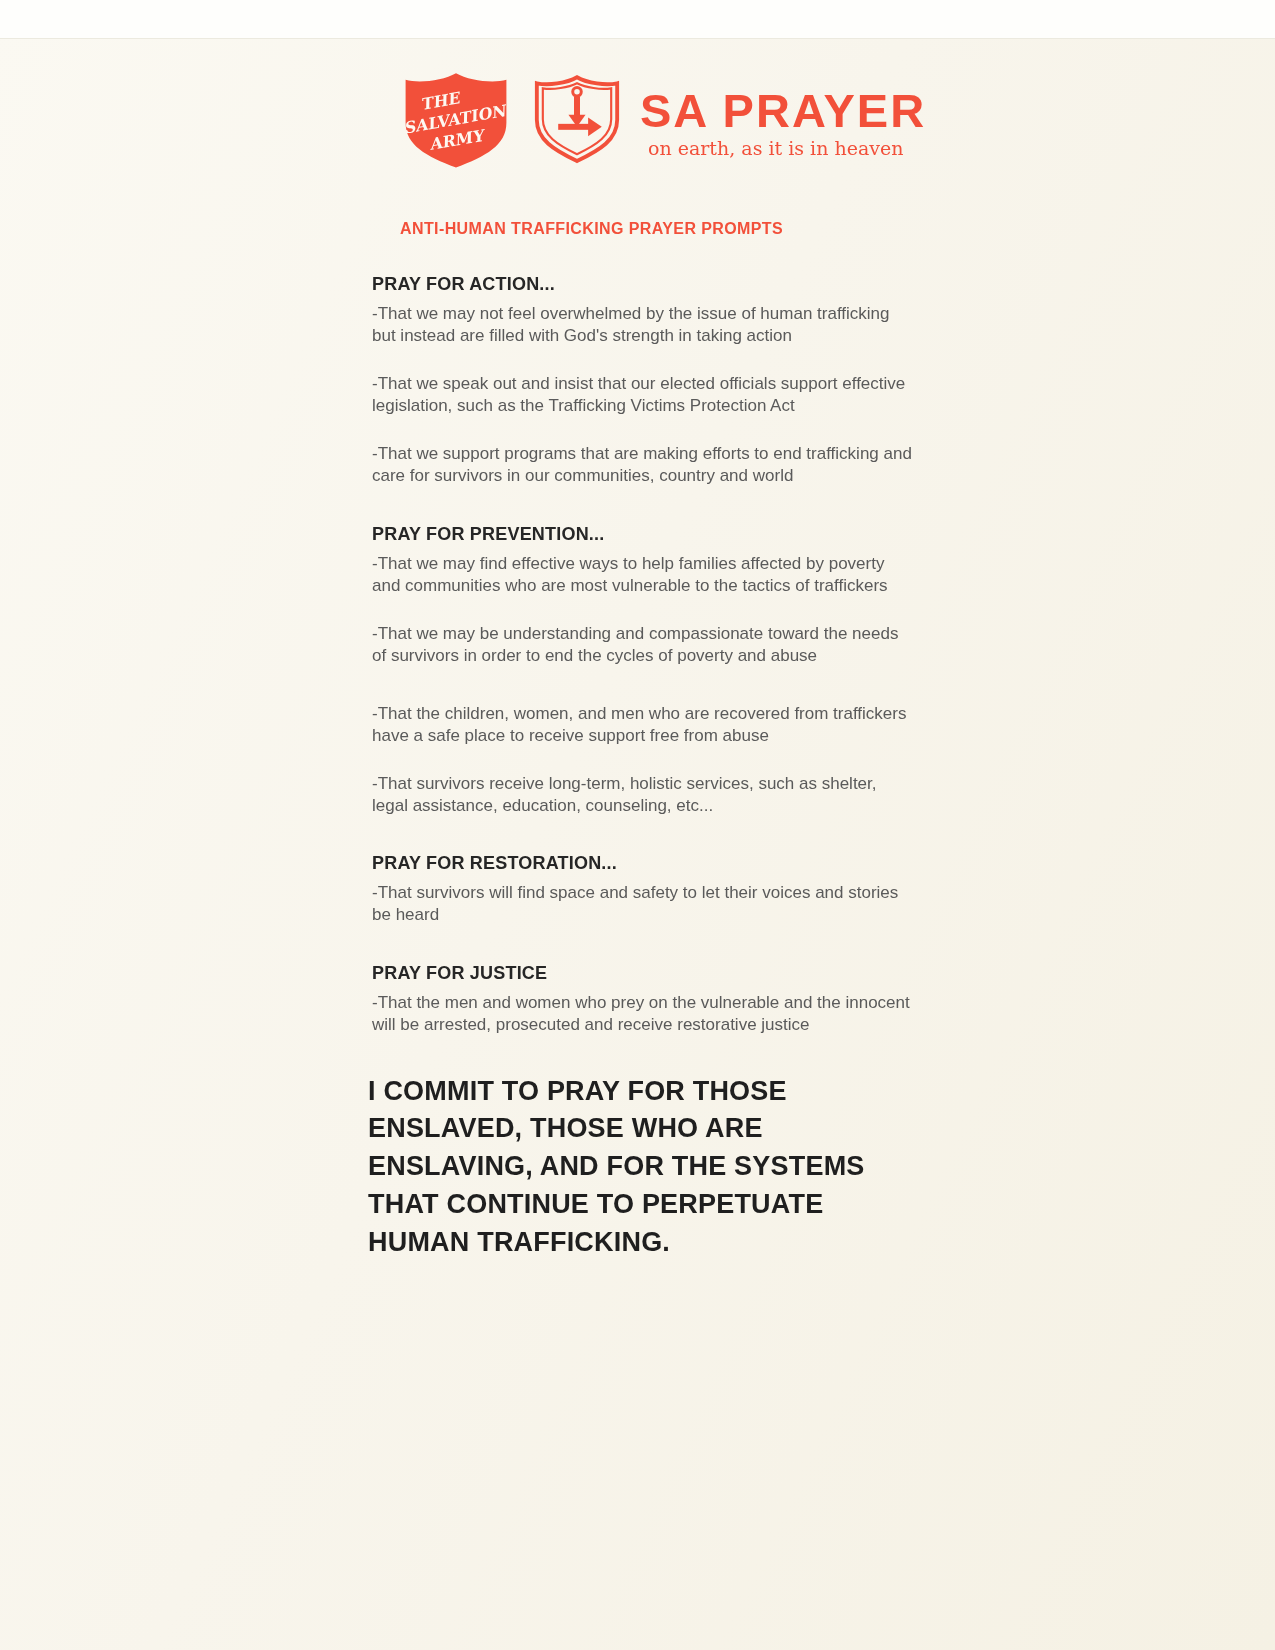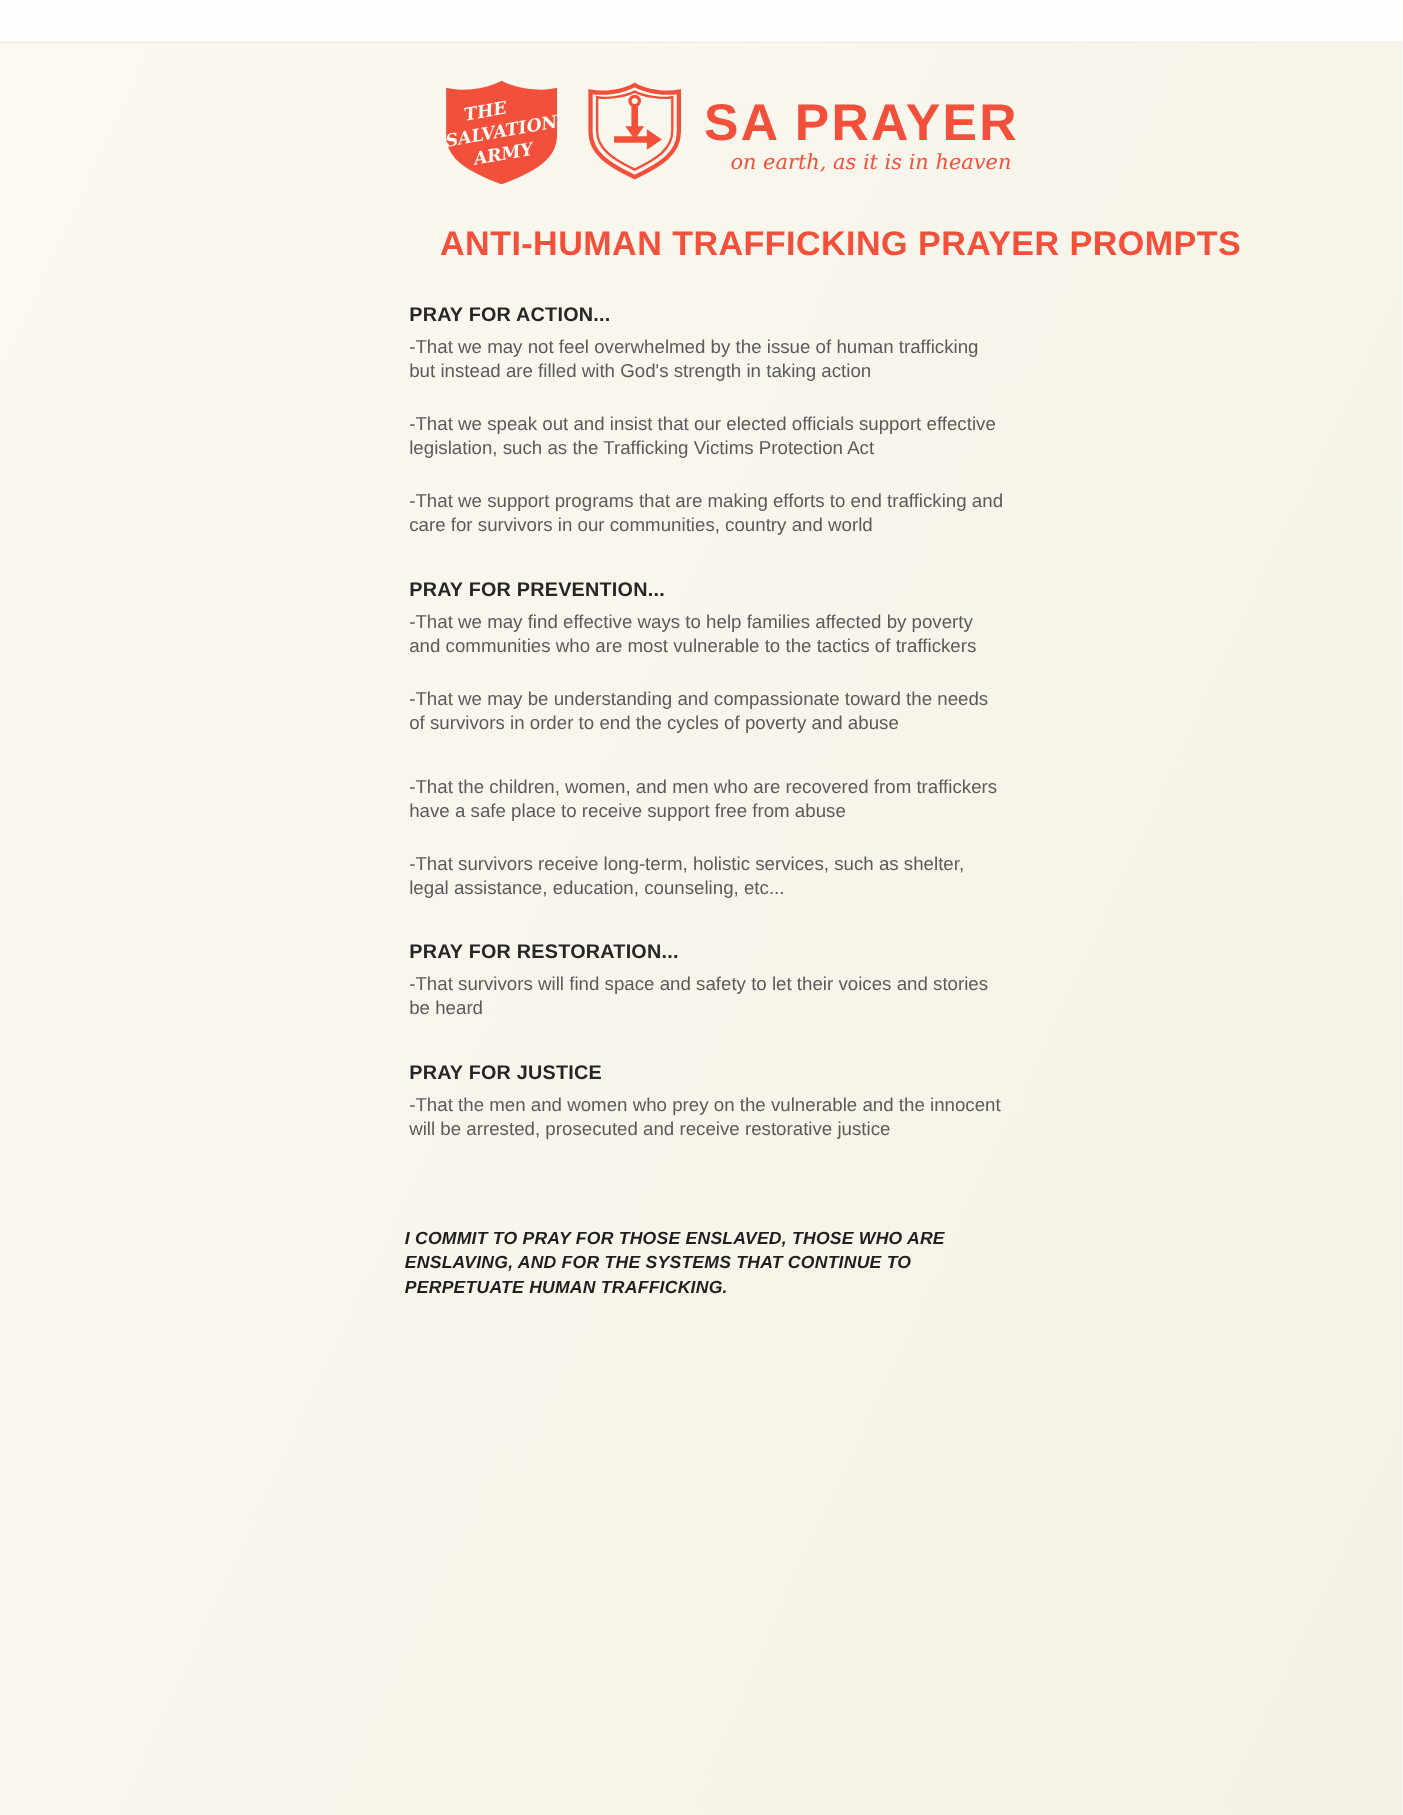--- a/index.html
+++ b/index.html
@@ -47,32 +47,31 @@
     color: #f2503a;
     font-weight: bold;
     font-size: 47px;
     letter-spacing: 2px;
     line-height: 1;
     white-space: nowrap;
   }
   .brand-tagline {
     color: #f2503a;
     font-family: "DejaVu Serif", serif;
-    font-style: italic;
     font-size: 19px;
     margin-top: 3px;
-    margin-left: 24px;
+    margin-left: 8px;
     white-space: nowrap;
   }
   .doc-title {
     color: #f2503a;
     font-weight: bold;
-    font-size: 31px;
+    font-size: 16px;
     letter-spacing: 0.4px;
-    margin-top: 30px;
+    margin-top: 46px;
     margin-left: 28px;
     white-space: nowrap;
   }
   
   .sections { margin-top: 24px; }
   .section { margin-top: 36px; }
   .section-heading {
     color: #262626;
     font-weight: bold;
     font-size: 18px;
@@ -84,27 +83,26 @@
     font-size: 17px;
     line-height: 1.3;
     margin: 0 0 26px 0;
     max-width: 540px;
   }
   .prayer-item:last-child { margin-bottom: 0; }
   
   .commitment {
     color: #1f1f1f;
     font-weight: bold;
-    font-size: 16px;
+    font-size: 27px;
     line-height: 1.4;
-    margin-top: 78px;
+    margin-top: 37px;
     margin-left: -4px;
     max-width: 520px;
     letter-spacing: 0.2px;
-    font-style: italic;
   }
 </style>
 </head>
 <body>
 
 <div class="page">
   <div class="scan-top-strip"></div>
 
   <div class="content">
 

